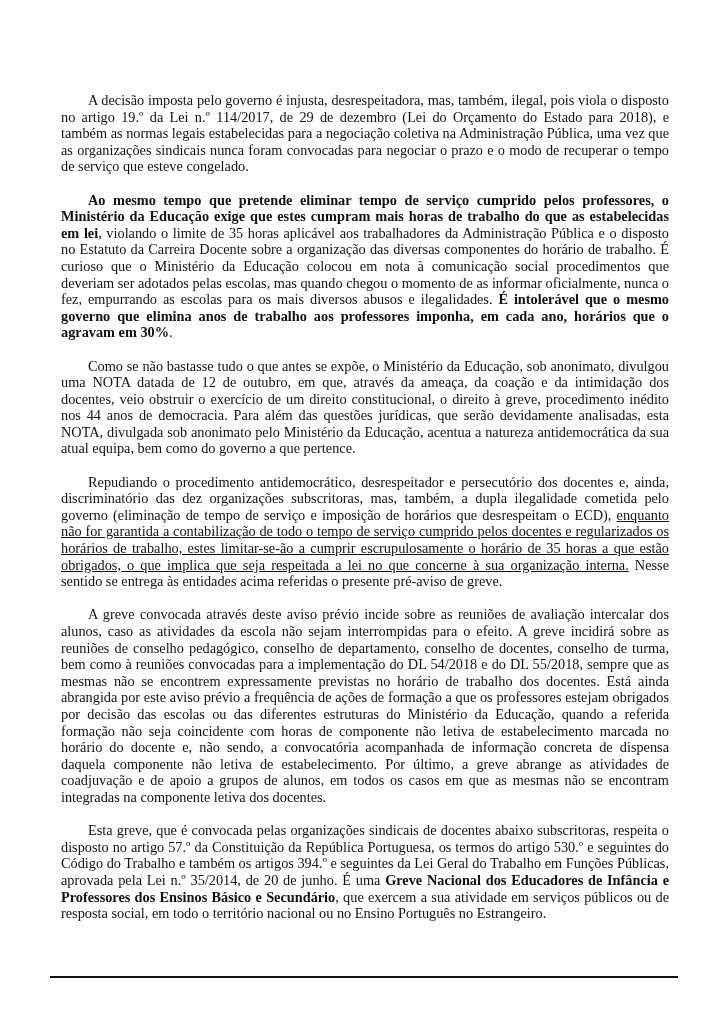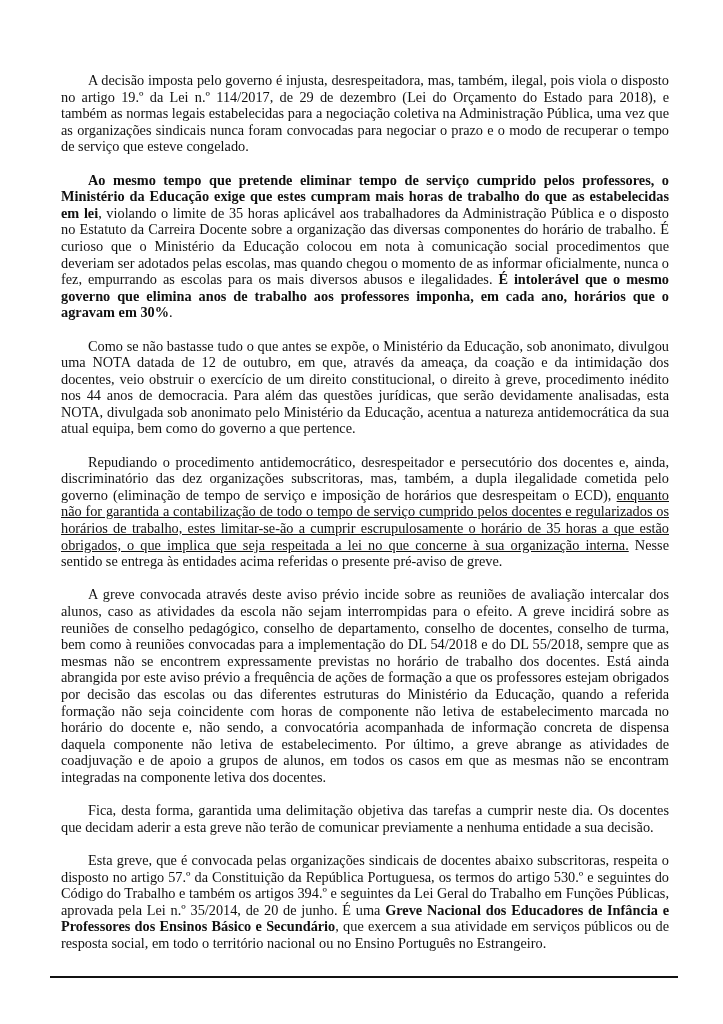--- a/index.html
+++ b/index.html
@@ -11,21 +11,21 @@
       width: 723px;
       height: 1024px;
       position: relative;
       overflow: hidden;
       font-family: "Liberation Serif", "DejaVu Serif", serif;
       color: #111111;
     }
     .page {
       position: absolute;
       left: 61px;
-      top: 72px;
+      top: 92px;
       width: 608px;
     }
     .para {
       margin: 0 0 16.6px 0;
       font-size: 14.3px;
       line-height: 16.6px;
       text-align: justify;
       text-indent: 27px;
       hyphens: none;
     }
@@ -58,23 +58,20 @@
   </p>
 
   <p class="para">
     <span>Repudiando o procedimento antidemocrático, desrespeitador e persecutório dos docentes e, ainda, discriminatório das dez organizações subscritoras, mas, também, a dupla ilegalidade cometida pelo governo (eliminação de tempo de serviço e imposição de horários que desrespeitam o ECD), </span><u>enquanto não for garantida a contabilização de todo o tempo de serviço cumprido pelos docentes e regularizados os horários de trabalho, estes limitar-se-ão a cumprir escrupulosamente o horário de 35 horas a que estão obrigados, o que implica que seja respeitada a lei no que concerne à sua organização interna.</u><span> Nesse sentido se entrega às entidades acima referidas o presente pré-aviso de greve.</span>
   </p>
 
   <p class="para">
     <span>A greve convocada através deste aviso prévio incide sobre as reuniões de avaliação intercalar dos alunos, caso as atividades da escola não sejam interrompidas para o efeito. A greve incidirá sobre as reuniões de conselho pedagógico, conselho de departamento, conselho de docentes, conselho de turma, bem como à reuniões convocadas para a implementação do DL 54/2018 e do DL 55/2018, sempre que as mesmas não se encontrem expressamente previstas no horário de trabalho dos docentes. Está ainda abrangida por este aviso prévio a frequência de ações de formação a que os professores estejam obrigados por decisão das escolas ou das diferentes estruturas do Ministério da Educação, quando a referida formação não seja coincidente com horas de componente não letiva de estabelecimento marcada no horário do docente e, não sendo, a convocatória acompanhada de informação concreta de dispensa daquela componente não letiva de estabelecimento. Por último, a greve abrange as atividades de coadjuvação e de apoio a grupos de alunos, em todos os casos em que as mesmas não se encontram integradas na componente letiva dos docentes.</span>
   </p>
 
-  <p class="para">
-    <span>Fica, desta forma, garantida uma delimitação objetiva das tarefas a cumprir neste dia. Os docentes que decidam aderir a esta greve não terão de comunicar previamente a nenhuma entidade a sua decisão.</span>
-  </p>
 
   <p class="para">
     <span>Esta greve, que é convocada pelas organizações sindicais de docentes abaixo subscritoras, respeita o disposto no artigo 57.º da Constituição da República Portuguesa, os termos do artigo 530.º e seguintes do Código do Trabalho e também os artigos 394.º e seguintes da Lei Geral do Trabalho em Funções Públicas, aprovada pela Lei n.º 35/2014, de 20 de junho. É uma </span><b>Greve Nacional dos Educadores de Infância e Professores dos Ensinos Básico e Secundário</b><span>, que exercem a sua atividade em serviços públicos ou de resposta social, em todo o território nacional ou no Ensino Português no Estrangeiro.</span>
   </p>
 
 </div>
 
 <div class="rule"></div>
 
 </body></html>

